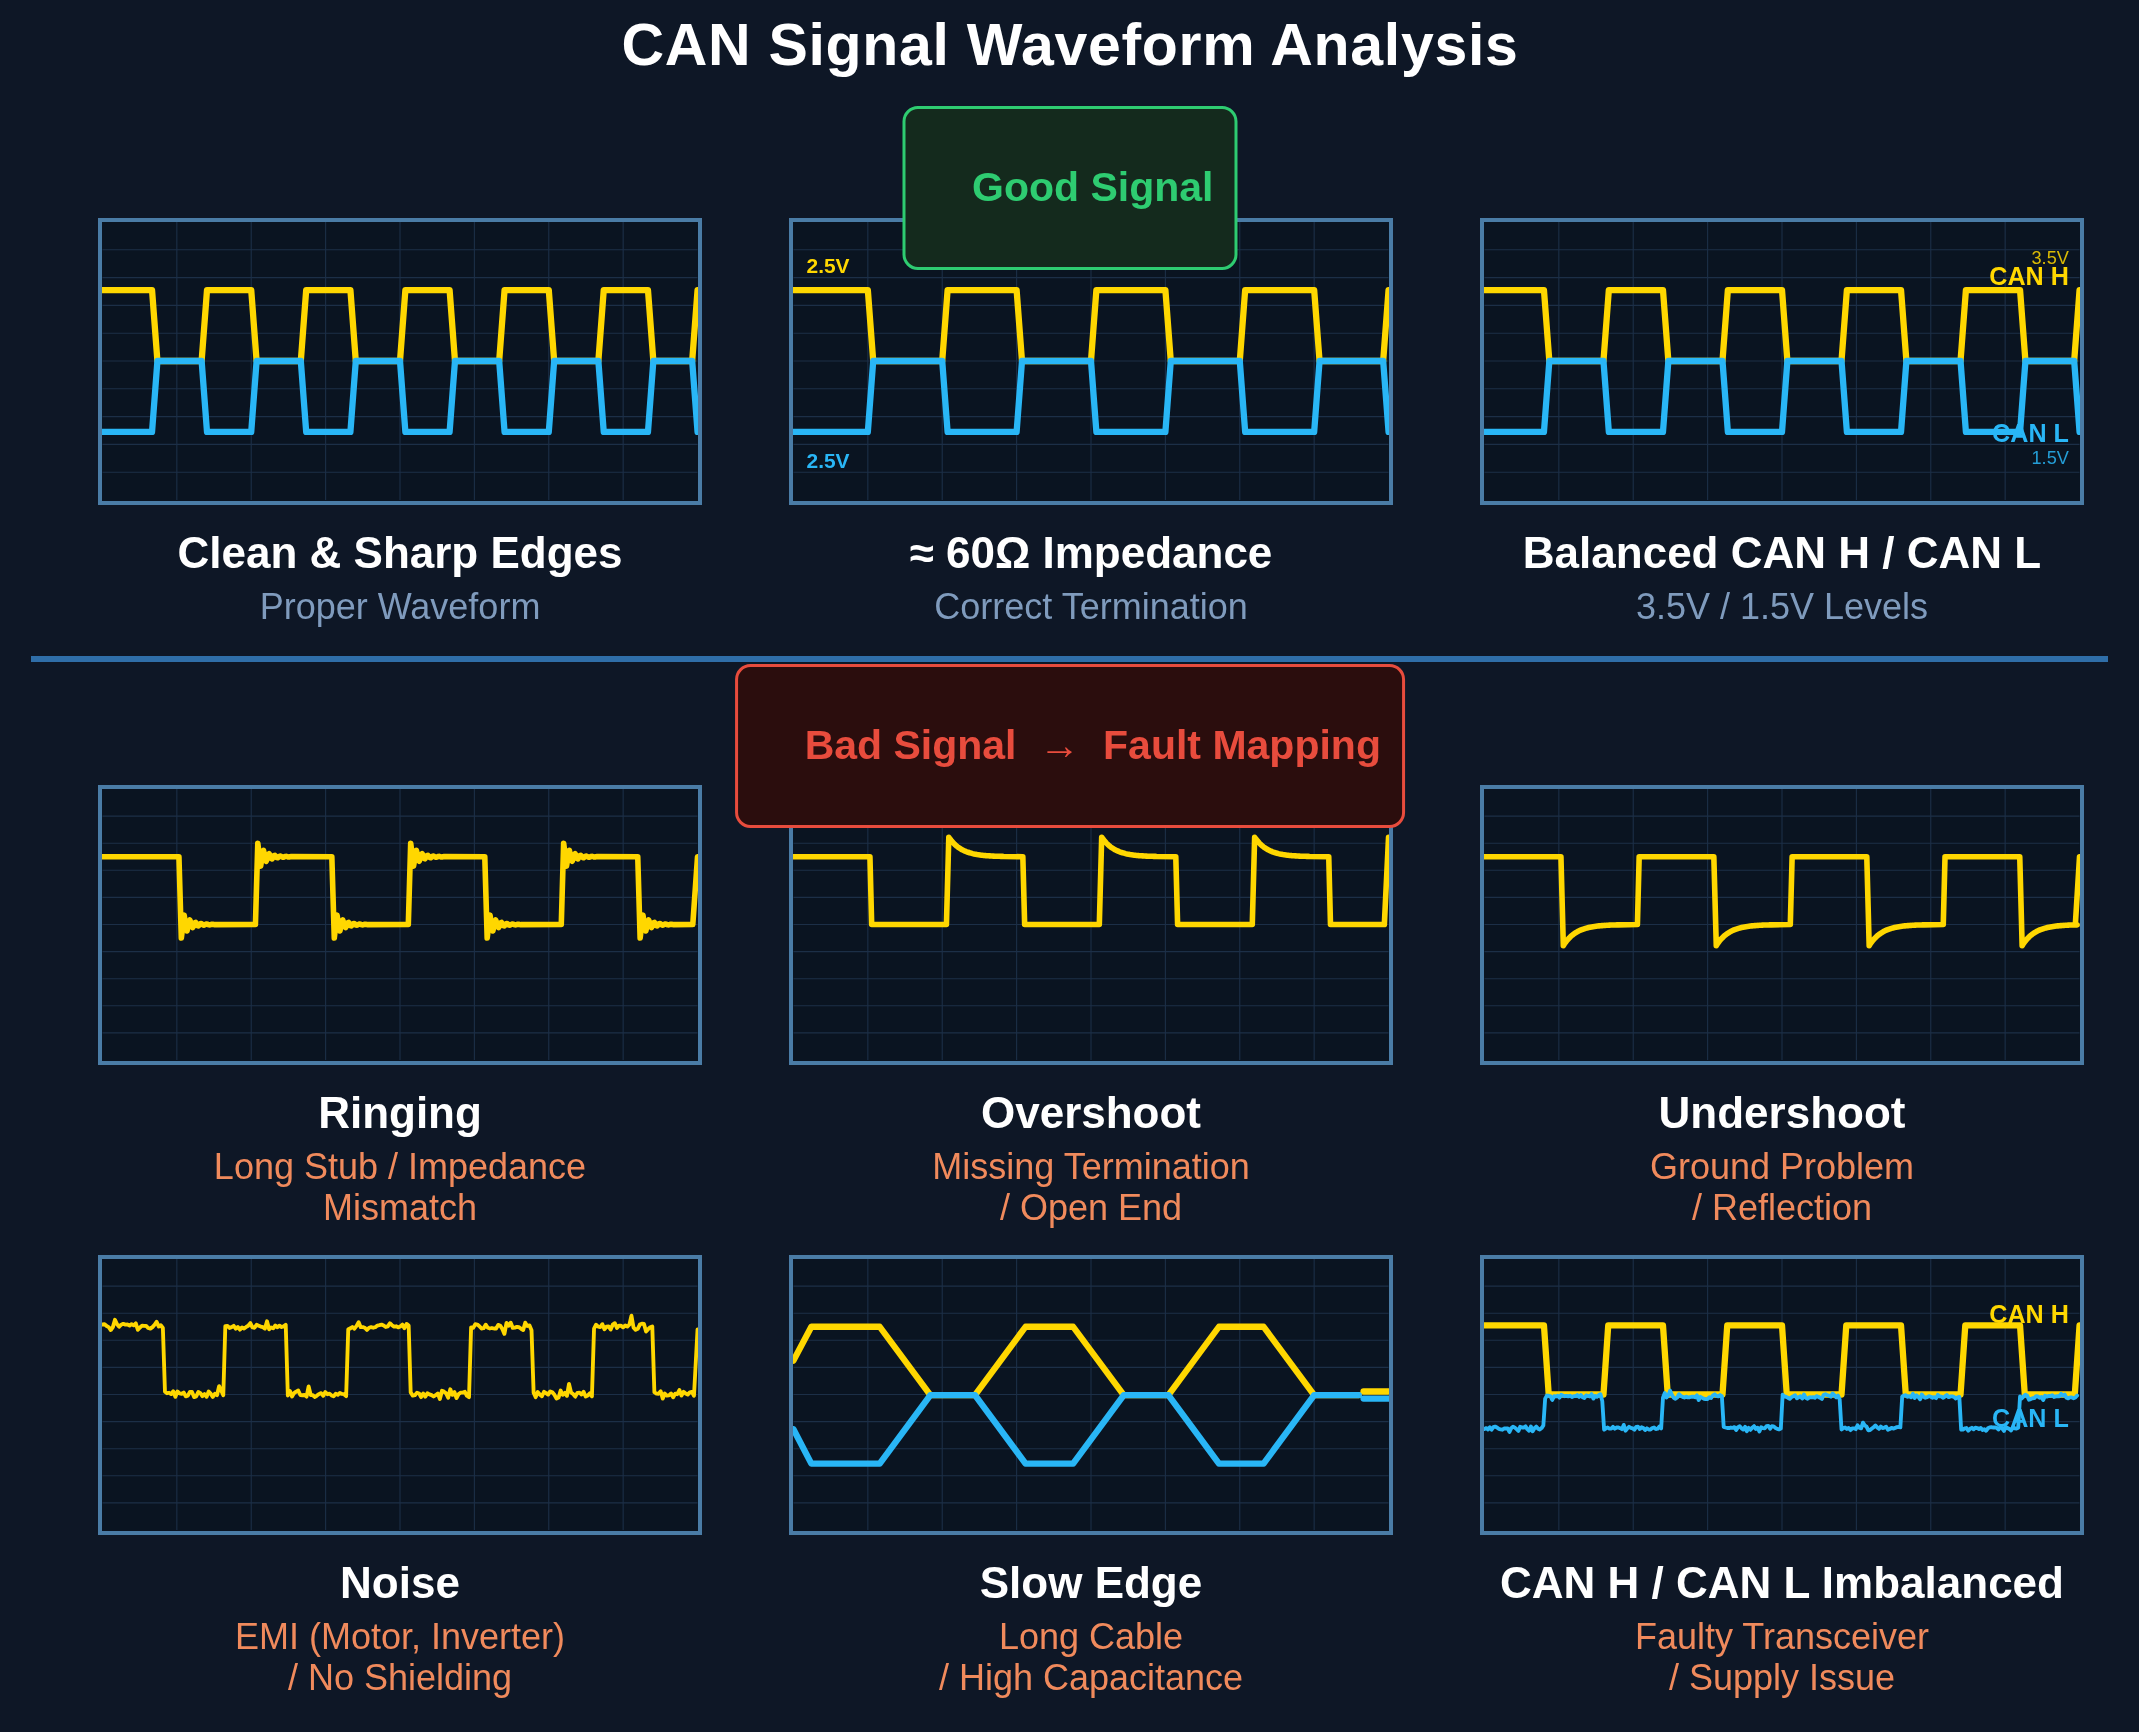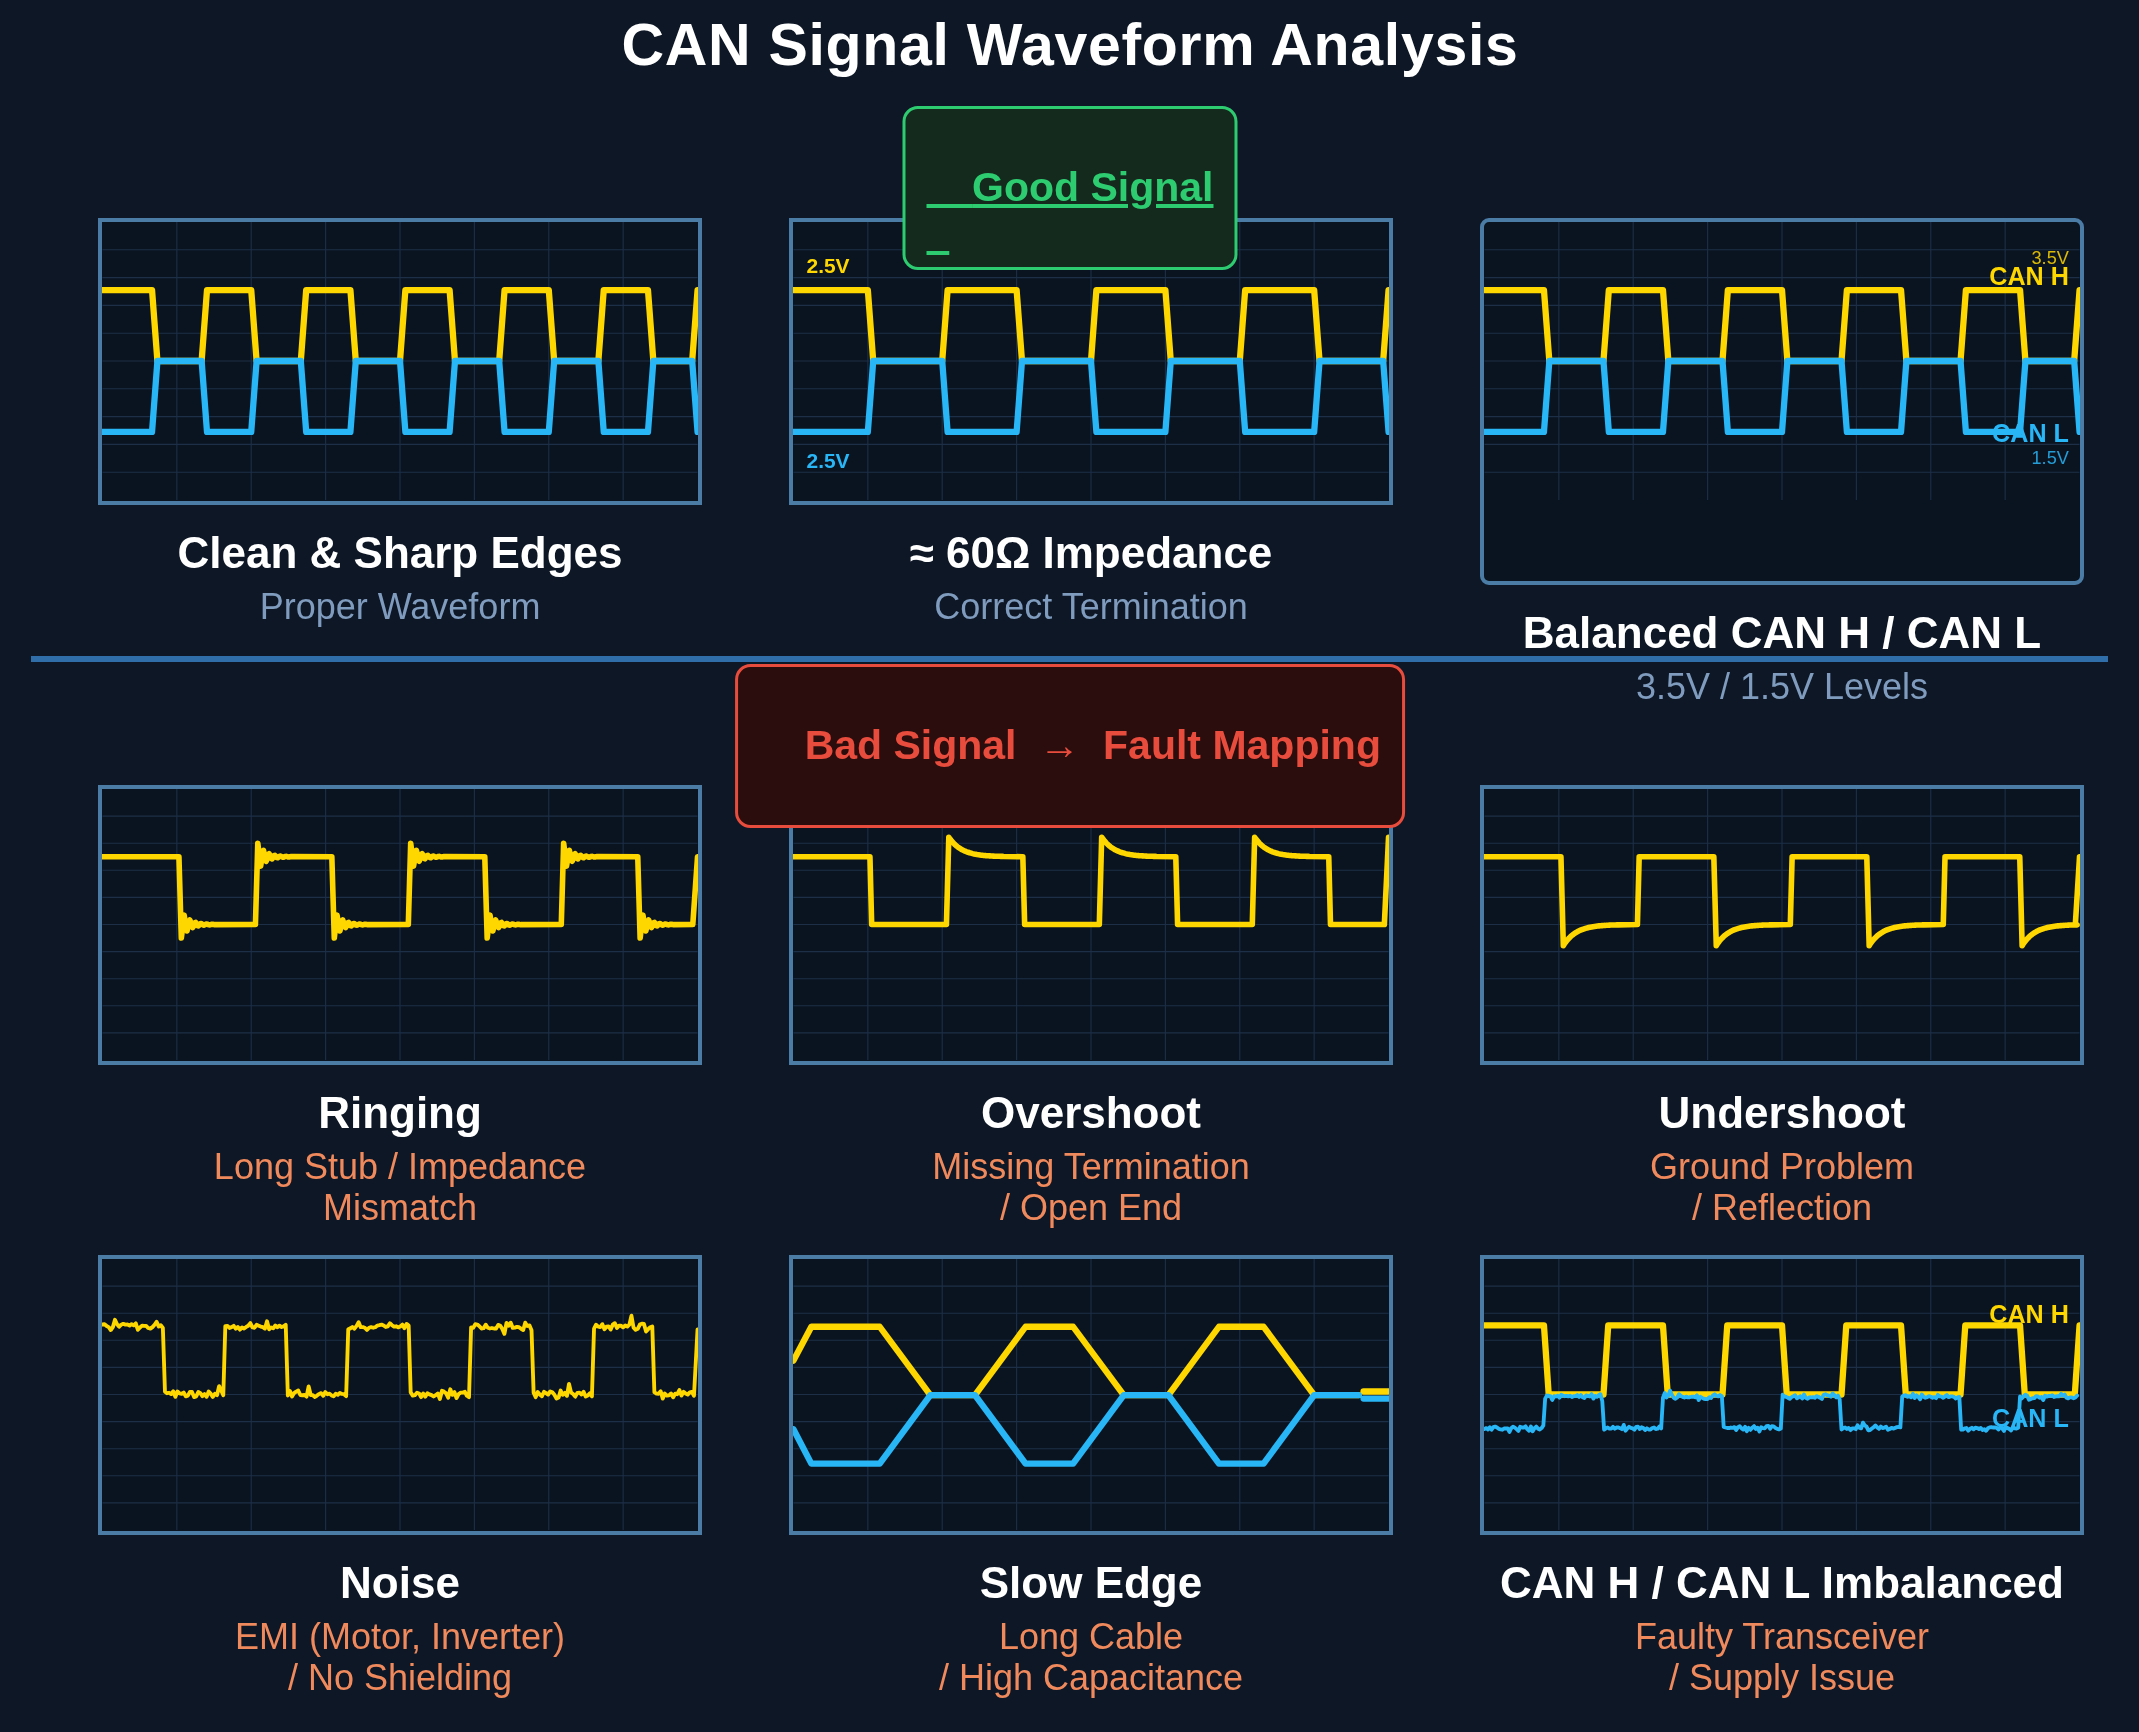--- a/index.html
+++ b/index.html
@@ -8,21 +8,21 @@
     --good-accent:#2ECC71; --good-badge-bg:#142A1D; --bad-accent:#E84C3D; --bad-badge-bg:#2B0D0D;
     --divider:#2F6EA8;
   }
   *{margin:0;padding:0;box-sizing:border-box;}
   body{background:var(--background);font-family:"Liberation Sans","DejaVu Sans",sans-serif;}
   .canvas{position:relative;width:2140px;height:1733px;background:var(--background);overflow:hidden;padding-left:44px;}
   .title{position:absolute;top:11.2px;left:0;width:100%;text-align:center;
          font-size:59px;font-weight:bold;color:#fff;letter-spacing:0.7px;}
   .badge{position:absolute;left:50%;transform:translateX(-50%);white-space:pre;
          font-weight:bold;font-size:41px;padding:8.4px 21px;border-radius:15.4px;border:3.5px solid;z-index:3;}
-  .badge.good{top:106px;color:var(--good-accent);border-color:var(--good-accent);background:var(--good-badge-bg);text-decoration:underline;}
+  .badge.good{top:106px;color:var(--good-accent);border-color:var(--good-accent);background:var(--good-badge-bg);}
   .badge.bad{top:664px;color:var(--bad-accent);border-color:var(--bad-accent);background:var(--bad-badge-bg);}
   .divider{position:absolute;top:656px;left:31px;width:2077px;height:5.6px;background:var(--divider);z-index:1;}
   .prow{position:absolute;left:98px;display:flex;gap:87px;}
   #row0{top:218px;} #row1{top:785px;} #row2{top:1255px;}
   .cell{width:604px;display:flex;flex-direction:column;align-items:center;}
   .scope{width:604px;background:var(--panel-bg);border:4.2px solid var(--panel-border);}
   .scope svg{display:block;}
   .scope text{font-family:"Liberation Sans","DejaVu Sans",sans-serif;}
   .caption{margin-top:22.4px;font-size:44px;line-height:1.2;font-weight:bold;color:var(--caption);text-align:center;}
   .subtitle{margin-top:6px;font-size:36px;line-height:41px;text-align:center;}
@@ -102,21 +102,21 @@
             <text x="18.7" y="73.6" fill="#FFD700" font-size="30" font-weight="bold" text-anchor="start">2.5V</text>
             <text x="18.7" y="352.2" fill="#29B6F6" font-size="30" font-weight="bold" text-anchor="start">2.5V</text>
           </svg>
         </div>
     <div class="caption">≈ 60Ω Impedance</div>
     <div class="subtitle">
           <div>Correct Termination</div>
         </div>
   </div>
       <div class="cell good">
-    <div class="scope" style="height: 367px; border-radius: 9px;">
+    <div class="scope" style="height: 287px;">
           <svg viewBox="0 0 852 398" width="596" height="278">
             <g stroke="#1C2F47" stroke-width="1.6">
               <line x1="106.5" y1="0" x2="106.5" y2="398"></line>
               <line x1="213.0" y1="0" x2="213.0" y2="398"></line>
               <line x1="319.5" y1="0" x2="319.5" y2="398"></line>
               <line x1="426.0" y1="0" x2="426.0" y2="398"></line>
               <line x1="532.5" y1="0" x2="532.5" y2="398"></line>
               <line x1="639.0" y1="0" x2="639.0" y2="398"></line>
               <line x1="745.5" y1="0" x2="745.5" y2="398"></line>
               <line x1="0" y1="39.8" x2="852" y2="39.8"></line>

